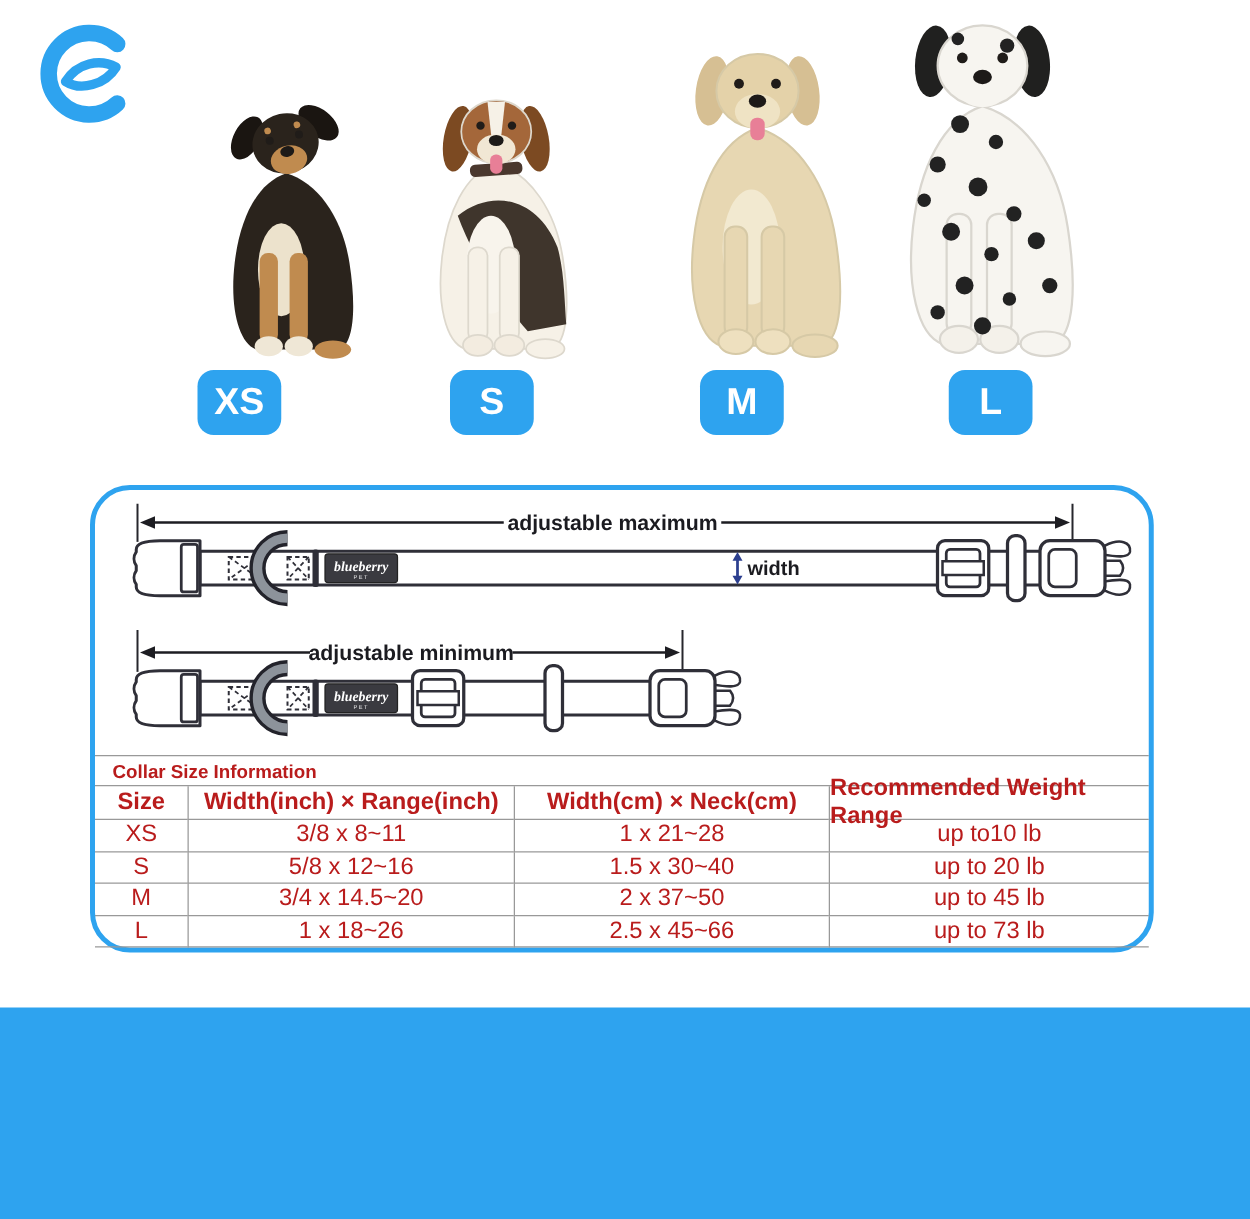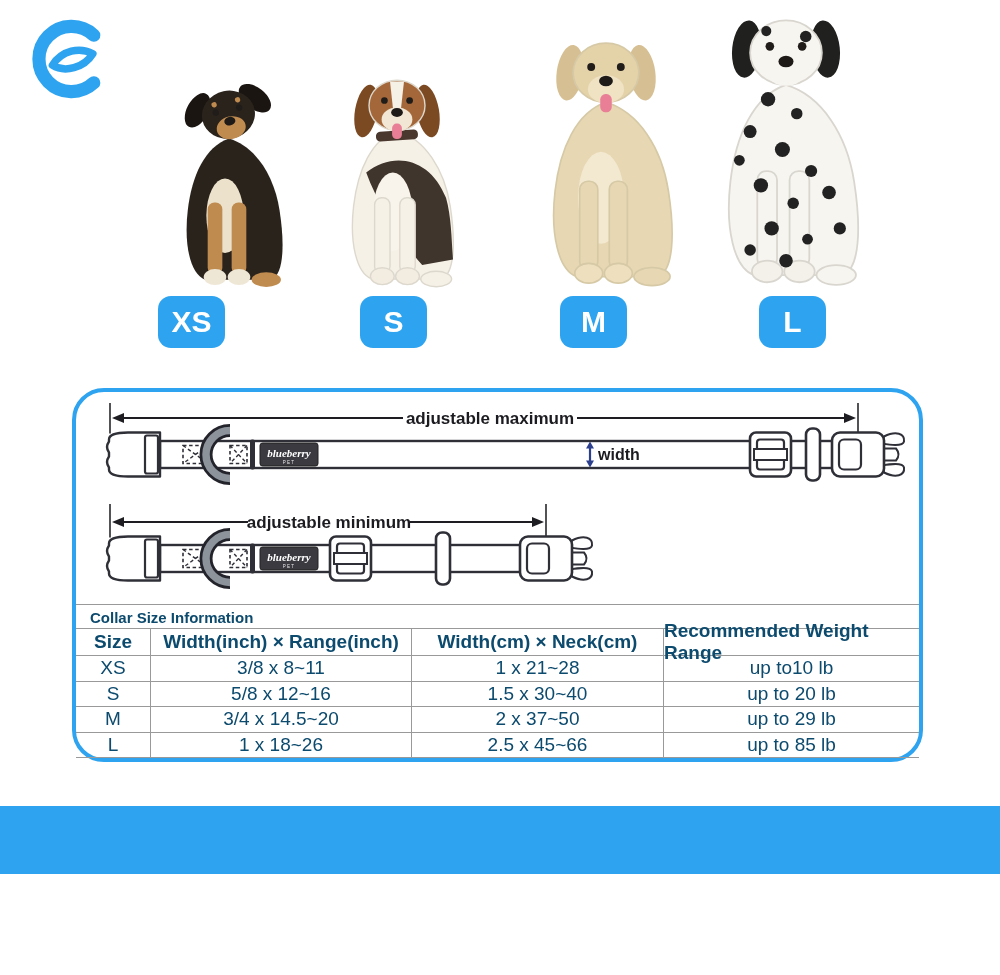--- a/index.html
+++ b/index.html
@@ -1,37 +1,37 @@
 <!DOCTYPE html>
 <html style="--accent: #2EA3EF;"><head>
 <meta charset="utf-8">
 <style>
   :root{ --accent:#2EA3EF; }
   html,body{margin:0;padding:0;background:#fff;}
-  .page{position:relative;width:1000px;height:874px;background:#fff;overflow:hidden;
+  .page{position:relative;width:1000px;height:975px;background:#fff;overflow:hidden;
         font-family:"Liberation Sans",sans-serif;}
 
   
   .badge{position:absolute;top:296px;width:67px;height:52px;background:var(--accent);
          border-radius:13px;color:#fff;font-weight:bold;font-size:30px;
          display:flex;align-items:center;justify-content:center;}
 
   
   .box{position:absolute;left:72px;top:388px;width:851px;height:374px;box-sizing:border-box;
        border:4px solid var(--accent);border-radius:32px;background:#fff;}
 
   
   #collar-svg{position:absolute;left:76px;top:392px;}
   .dlabel{font-family:"Liberation Sans",sans-serif;font-weight:bold;font-size:17px;fill:#1b1b20;}
   .wlabel{font-family:"Liberation Sans",sans-serif;font-weight:bold;font-size:16px;fill:#1b1b20;}
   .taglabel{font-family:"Liberation Serif",serif;font-style:italic;font-weight:bold;font-size:11px;fill:#ffffff;}
   .tagsub{font-family:"Liberation Sans",sans-serif;font-size:4.5px;fill:#e8e8e8;letter-spacing:1.2px;}
 
   
-  .t-wrap{position:absolute;left:76px;top:604px;width:843px;color:#0c4a6e;}
+  .t-wrap{position:absolute;left:76px;top:604px;width:843px;color:#b91c1c;}
   .t-title{height:25px;line-height:25px;padding-left:14px;font-size:15px;font-weight:bold;
            border-top:1px solid #999;border-bottom:1px solid #999;box-sizing:border-box;}
   .t-grid{display:grid;grid-template-columns:74px 261px 252px 1fr;}
   .t-grid > div{display:flex;align-items:center;justify-content:center;
                 font-size:19px;border-bottom:1px solid #999;box-sizing:border-box;}
   .t-grid > div:nth-child(4n+2),
   .t-grid > div:nth-child(4n+3),
   .t-grid > div:nth-child(4n){border-left:1px solid #999;}
   .th{height:27px;font-weight:bold;}
   .td{height:25.5px;}
@@ -247,26 +247,26 @@
       <div class="td">up to10 lb</div>
 
       <div class="td">S</div>
       <div class="td">5/8 x 12~16</div>
       <div class="td">1.5 x 30~40</div>
       <div class="td">up to 20 lb</div>
 
       <div class="td">M</div>
       <div class="td">3/4 x 14.5~20</div>
       <div class="td">2 x 37~50</div>
-      <div class="td">up to 29 lb</div>
+      <div class="td">up to 45 lb</div>
 
       <div class="td">L</div>
       <div class="td">1 x 18~26</div>
       <div class="td">2.5 x 45~66</div>
-      <div class="td">up to 85 lb</div>
+      <div class="td">up to 73 lb</div>
     </div>
   </div>
 
   <div class="banner">
     
     
   </div>
 
 </div>
 

